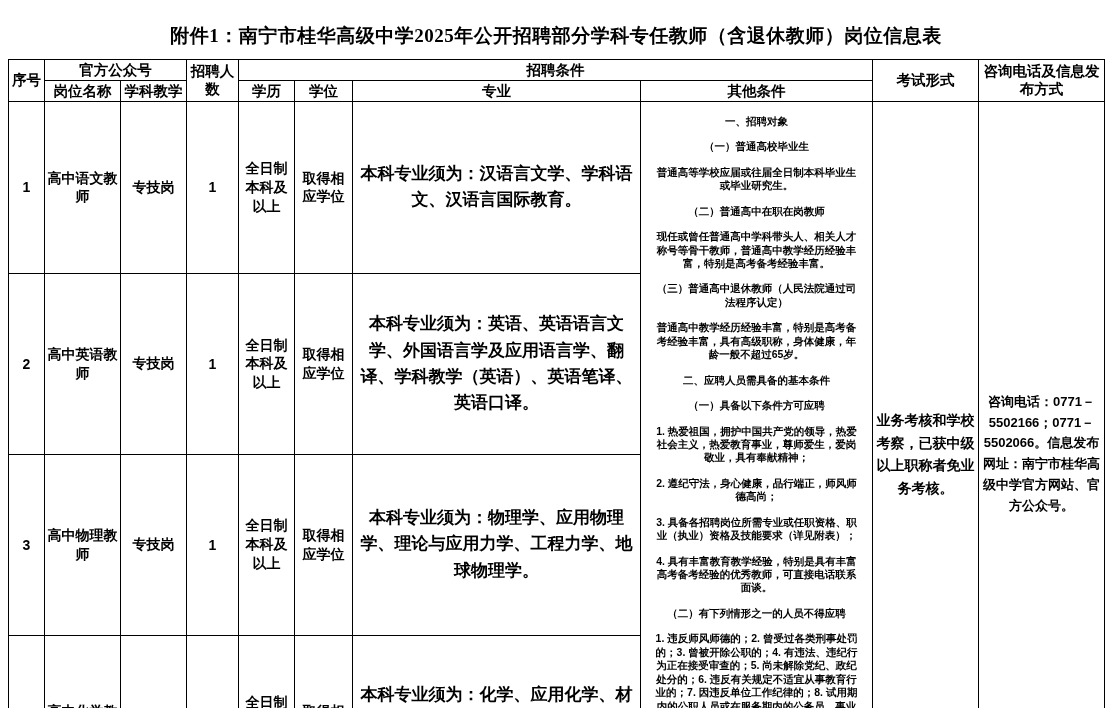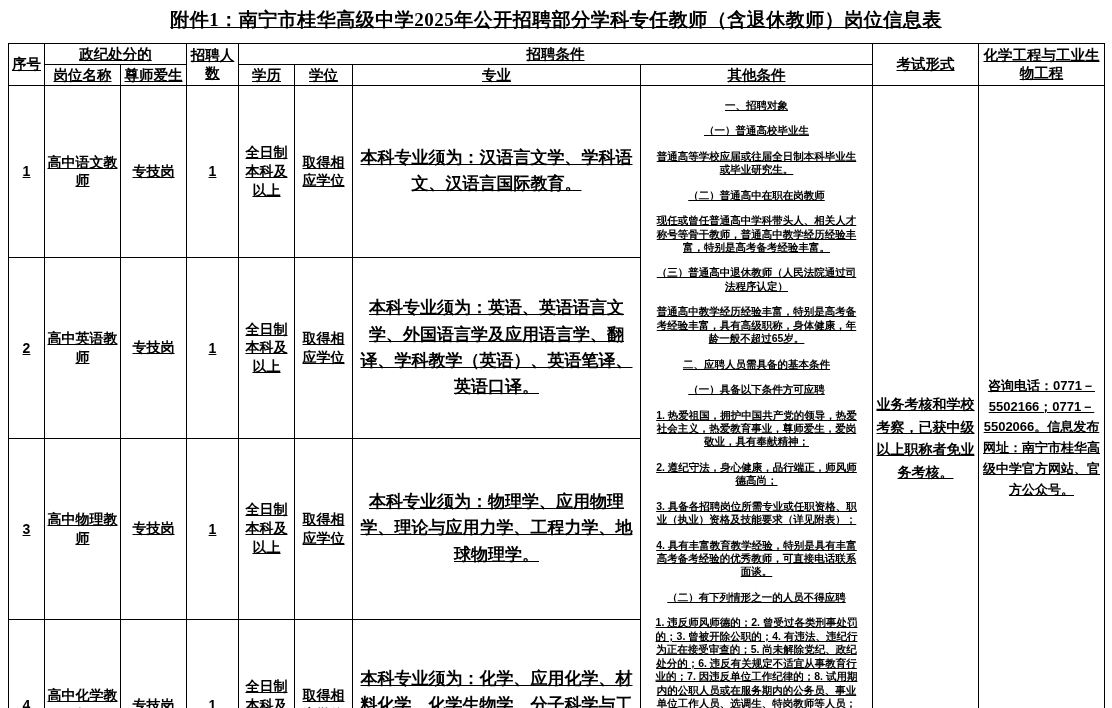--- a/index.html
+++ b/index.html
@@ -12,22 +12,21 @@
     height: 708px;
     font-family: "Liberation Sans", sans-serif;
     color: #000000;
     overflow: hidden;
   }
   .page {
     width: 1112px;
     height: 708px;
     position: relative;
     box-sizing: border-box;
-    padding: 0 8px;
-    text-decoration: underline;
+    padding: 16px 8px;
   }
   .doc-title {
     text-align: center;
     font-family: "Liberation Serif", serif;
     font-weight: bold;
     font-size: 19px;
     letter-spacing: 0.5px;
     padding: 8px 0 10px 0;
     line-height: 1.3;
   }
@@ -115,29 +114,29 @@
       <col style="width:56px">
       <col style="width:58px">
       <col style="width:288px">
       <col style="width:232px">
       <col style="width:106px">
       <col style="width:126px">
     </colgroup>
     <tbody>
       <tr>
         <td class="hdr nowrap-v" rowspan="2">序号</td>
-        <td class="hdr" colspan="2">政纪处分的</td>
+        <td class="hdr" colspan="2">官方公众号</td>
         <td class="hdr nowrap-v" rowspan="2">招聘人数</td>
         <td class="hdr" colspan="4">招聘条件</td>
         <td class="hdr nowrap-v" rowspan="2">考试形式</td>
-        <td class="hdr nowrap-v" rowspan="2">化学工程与工业生物工程</td>
+        <td class="hdr nowrap-v" rowspan="2">咨询电话及信息发布方式</td>
       </tr>
       <tr>
         <td class="hdr nowrap-v">岗位名称</td>
-        <td class="hdr nowrap-v">尊师爱生</td>
+        <td class="hdr nowrap-v">学科教学</td>
         <td class="hdr nowrap-v">学历</td>
         <td class="hdr nowrap-v">学位</td>
         <td class="hdr nowrap-v">专业</td>
         <td class="hdr nowrap-v">其他条件</td>
       </tr>
 
       <tr style="height:118px">
         <td class="cell-num">1</td>
         <td class="cell-sm">高中语文教师</td>
         <td class="cell-sm">专技岗</td>

